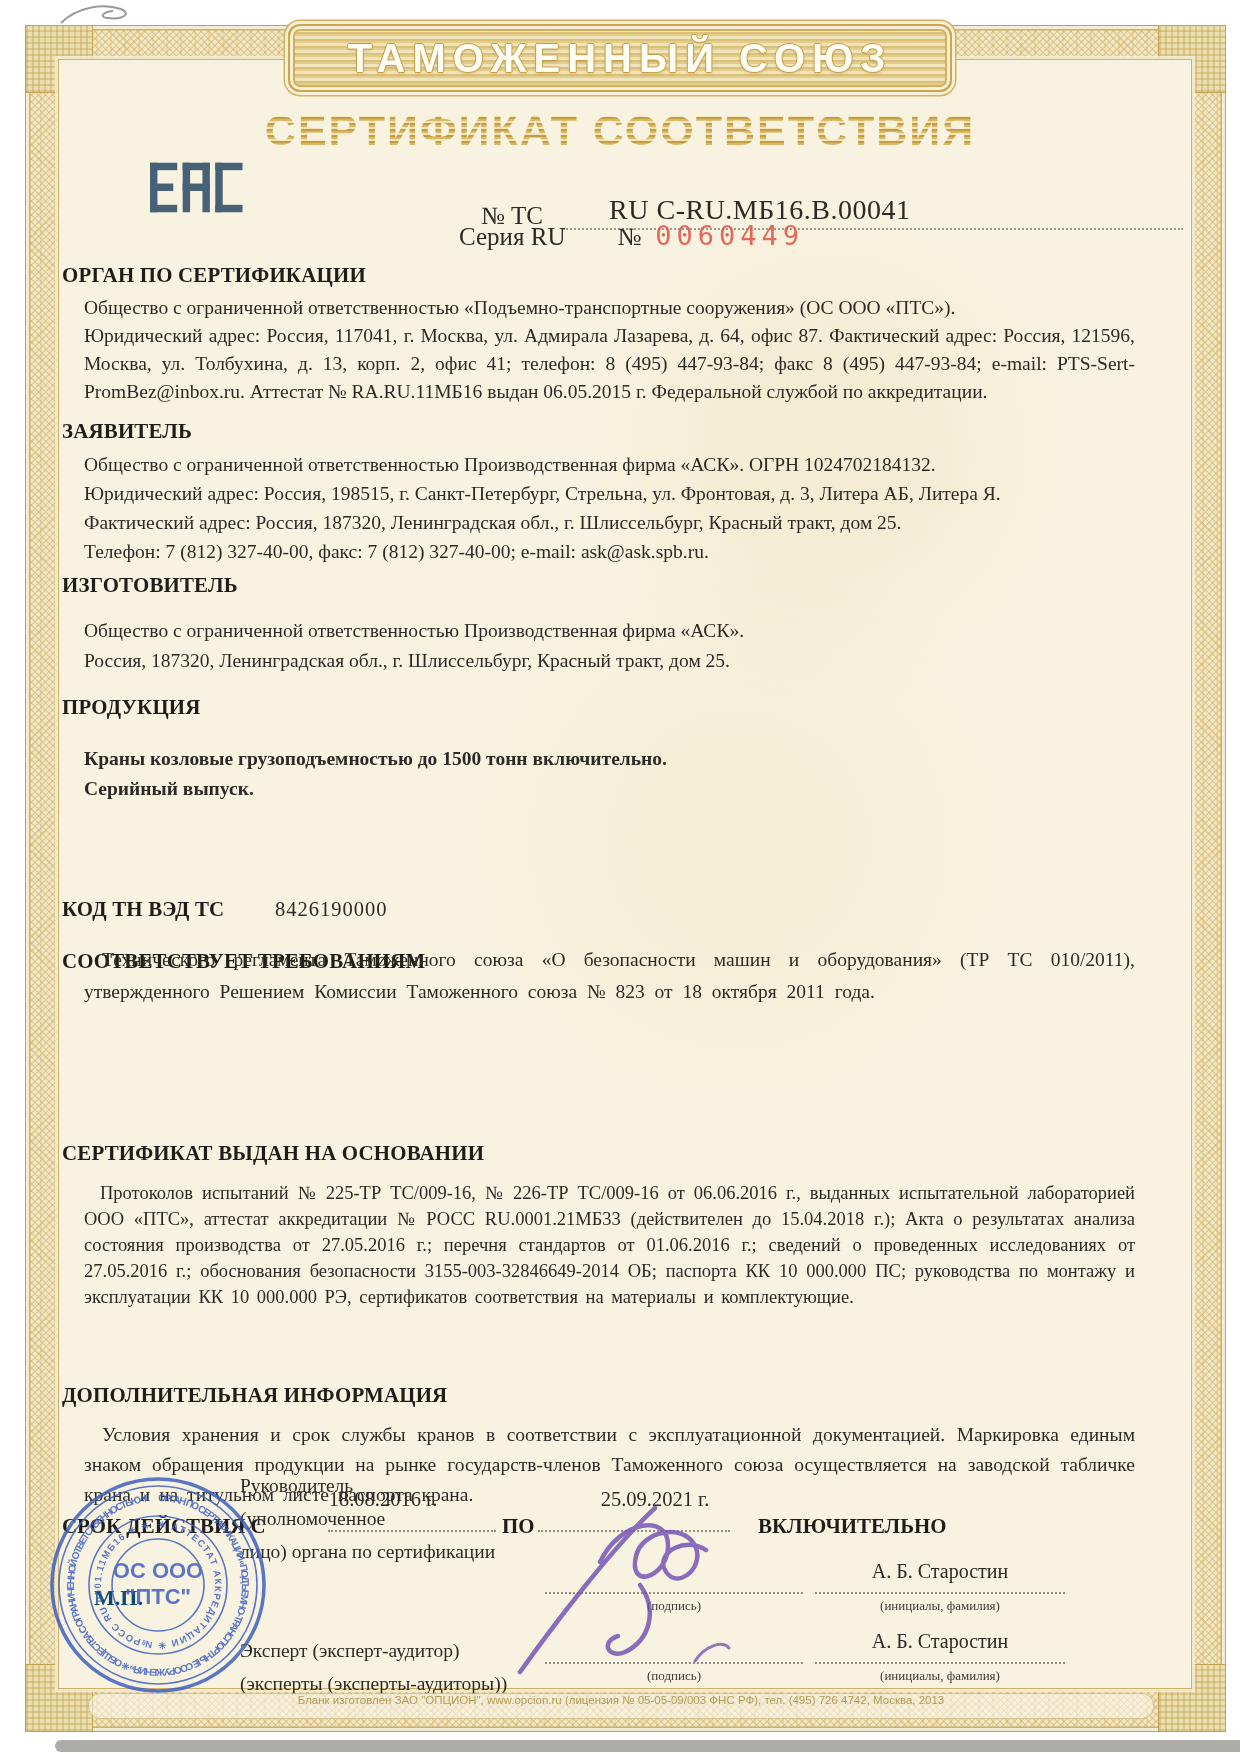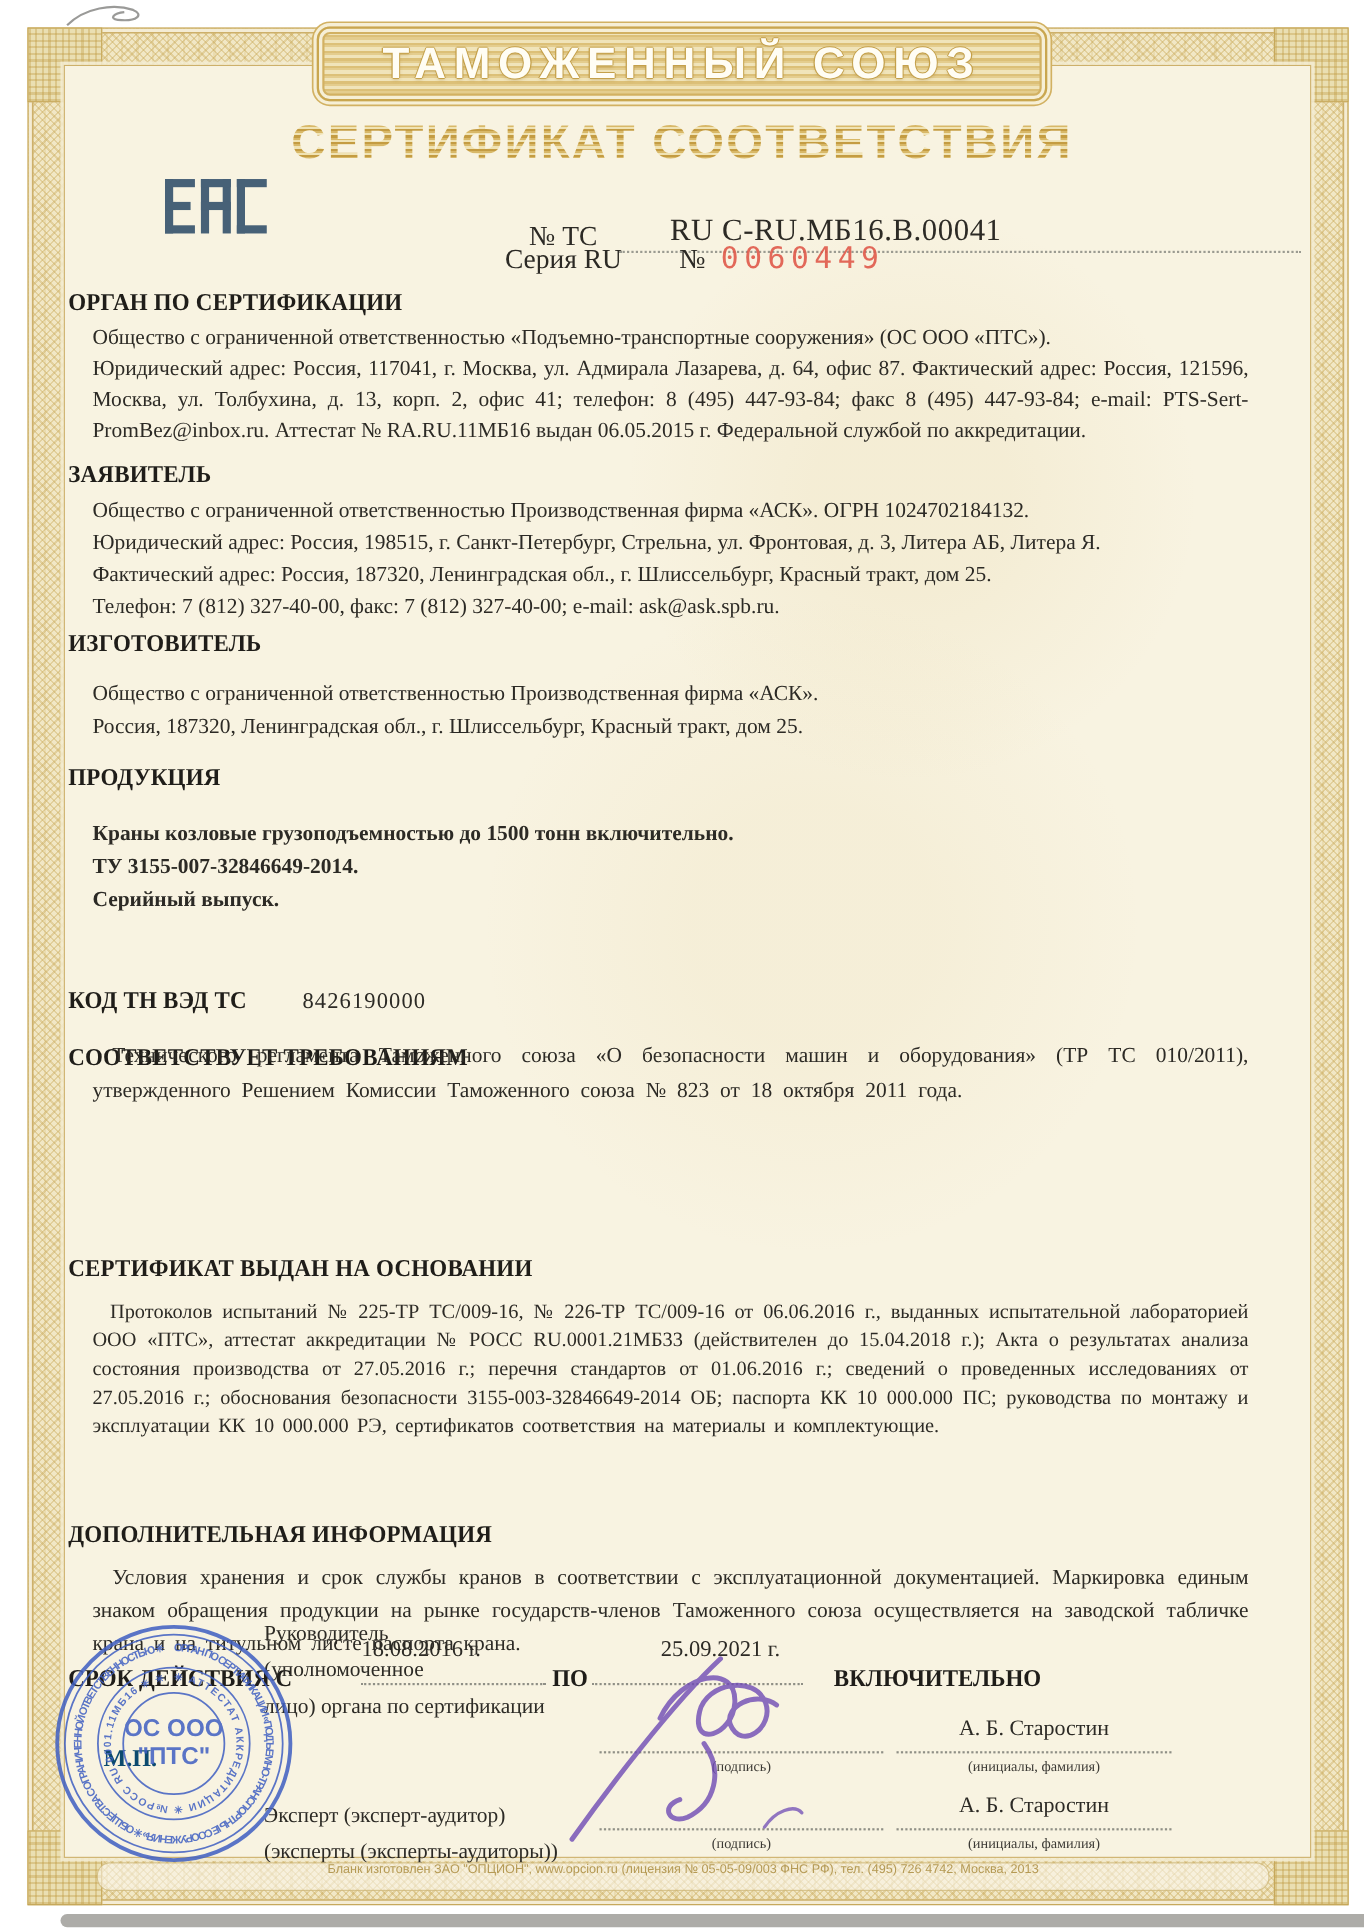--- a/index.html
+++ b/index.html
@@ -135,21 +135,20 @@
 
   <div class="h" style="top:572px;left:62px;">ИЗГОТОВИТЕЛЬ</div>
   <div class="bt" style="top:616px;line-height:30px;">
     <p>Общество с ограниченной ответственностью Производственная фирма «АСК».</p>
     <p>Россия, 187320, Ленинградская обл., г. Шлиссельбург, Красный тракт, дом 25.</p>
   </div>
 
   <div class="h" style="top:694px;left:62px;">ПРОДУКЦИЯ</div>
   <div class="bt" style="top:744px;line-height:30px;font-weight:bold;">
     <p>Краны козловые грузоподъемностью до 1500 тонн включительно.</p>
-    <p>ТУ 3155-007-32846649-2014.</p>
     <p>Серийный выпуск.</p>
   </div>
 
   <div class="tnved-row">
     <span class="h" style="position:static;">КОД ТН ВЭД ТС</span>
     <span class="tnved-code">8426190000</span>
   </div>
 
   <div class="h" style="top:948px;left:62px;">СООТВЕТСТВУЕТ ТРЕБОВАНИЯМ</div>
   <div class="bt jp" style="top:944px;line-height:32px;word-spacing:5px;text-indent:18px;">Технического регламента Таможенного союза «О безопасности машин и оборудования» (ТР ТС 010/2011), утвержденного Решением Комиссии Таможенного союза № 823 от 18 октября 2011 года.</div>

